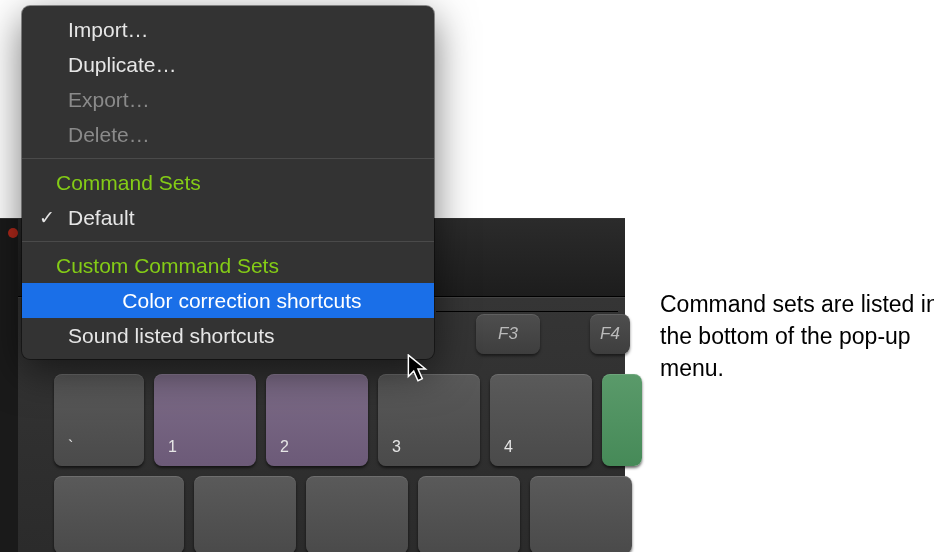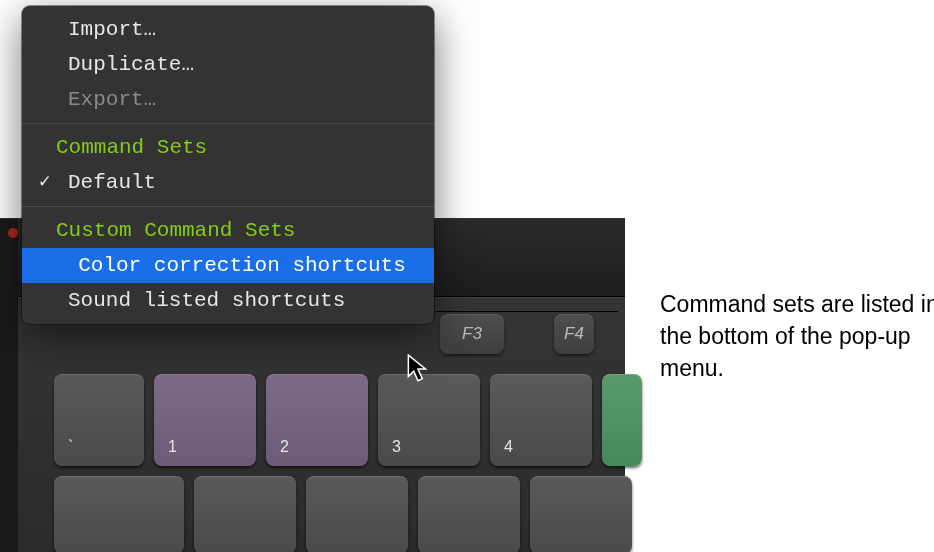--- a/index.html
+++ b/index.html
@@ -68,35 +68,35 @@
     height: 40px;
     border-radius: 8px;
     background: linear-gradient(#4e4e4e, #3e3e3e);
     color: #bbb;
     font-size: 17px;
     font-style: italic;
     display: flex;
     align-items: center;
     justify-content: center;
     box-shadow: inset 0 1px 0 rgba(255,255,255,0.1), 0 2px 3px rgba(0,0,0,0.5);
+    margin-left: 36px;
   }
 
   
   .menu {
     position: absolute;
     left: 22px;
     top: 6px;
     width: 412px;
     background: #333333;
     border-radius: 8px;
     box-shadow: 0 12px 40px rgba(0,0,0,0.55), 0 0 0 1px rgba(0,0,0,0.4);
     padding: 6px 0;
     color: #e6e6e6;
     font-size: 21px;
-    font-family: Liberation Mono, monospace;
   }
   .menu-item {
     position: relative;
     padding: 3px 18px 3px 46px;
     white-space: nowrap;
     line-height: 29px;
   }
   .menu-item.disabled { color: #8a8a8a; }
   .menu-item.header {
     color: #84cc16;
@@ -171,20 +171,23 @@
 <div class="menu">
   <div class="menu-item">
     <span>Import…</span>
   </div>
   <div class="menu-item">
     <span>Duplicate…</span>
   </div>
   <div class="menu-item disabled">
     <span>Export…</span>
   </div>
+  <div class="menu-item disabled">
+    <span>Delete…</span>
+  </div>
 
   <div class="menu-sep"></div>
 
   <div class="menu-item header">
     <span>Command Sets</span>
   </div>
   <div class="menu-item">
     <span class="check">✓</span>
     <span>Default</span>
   </div>

